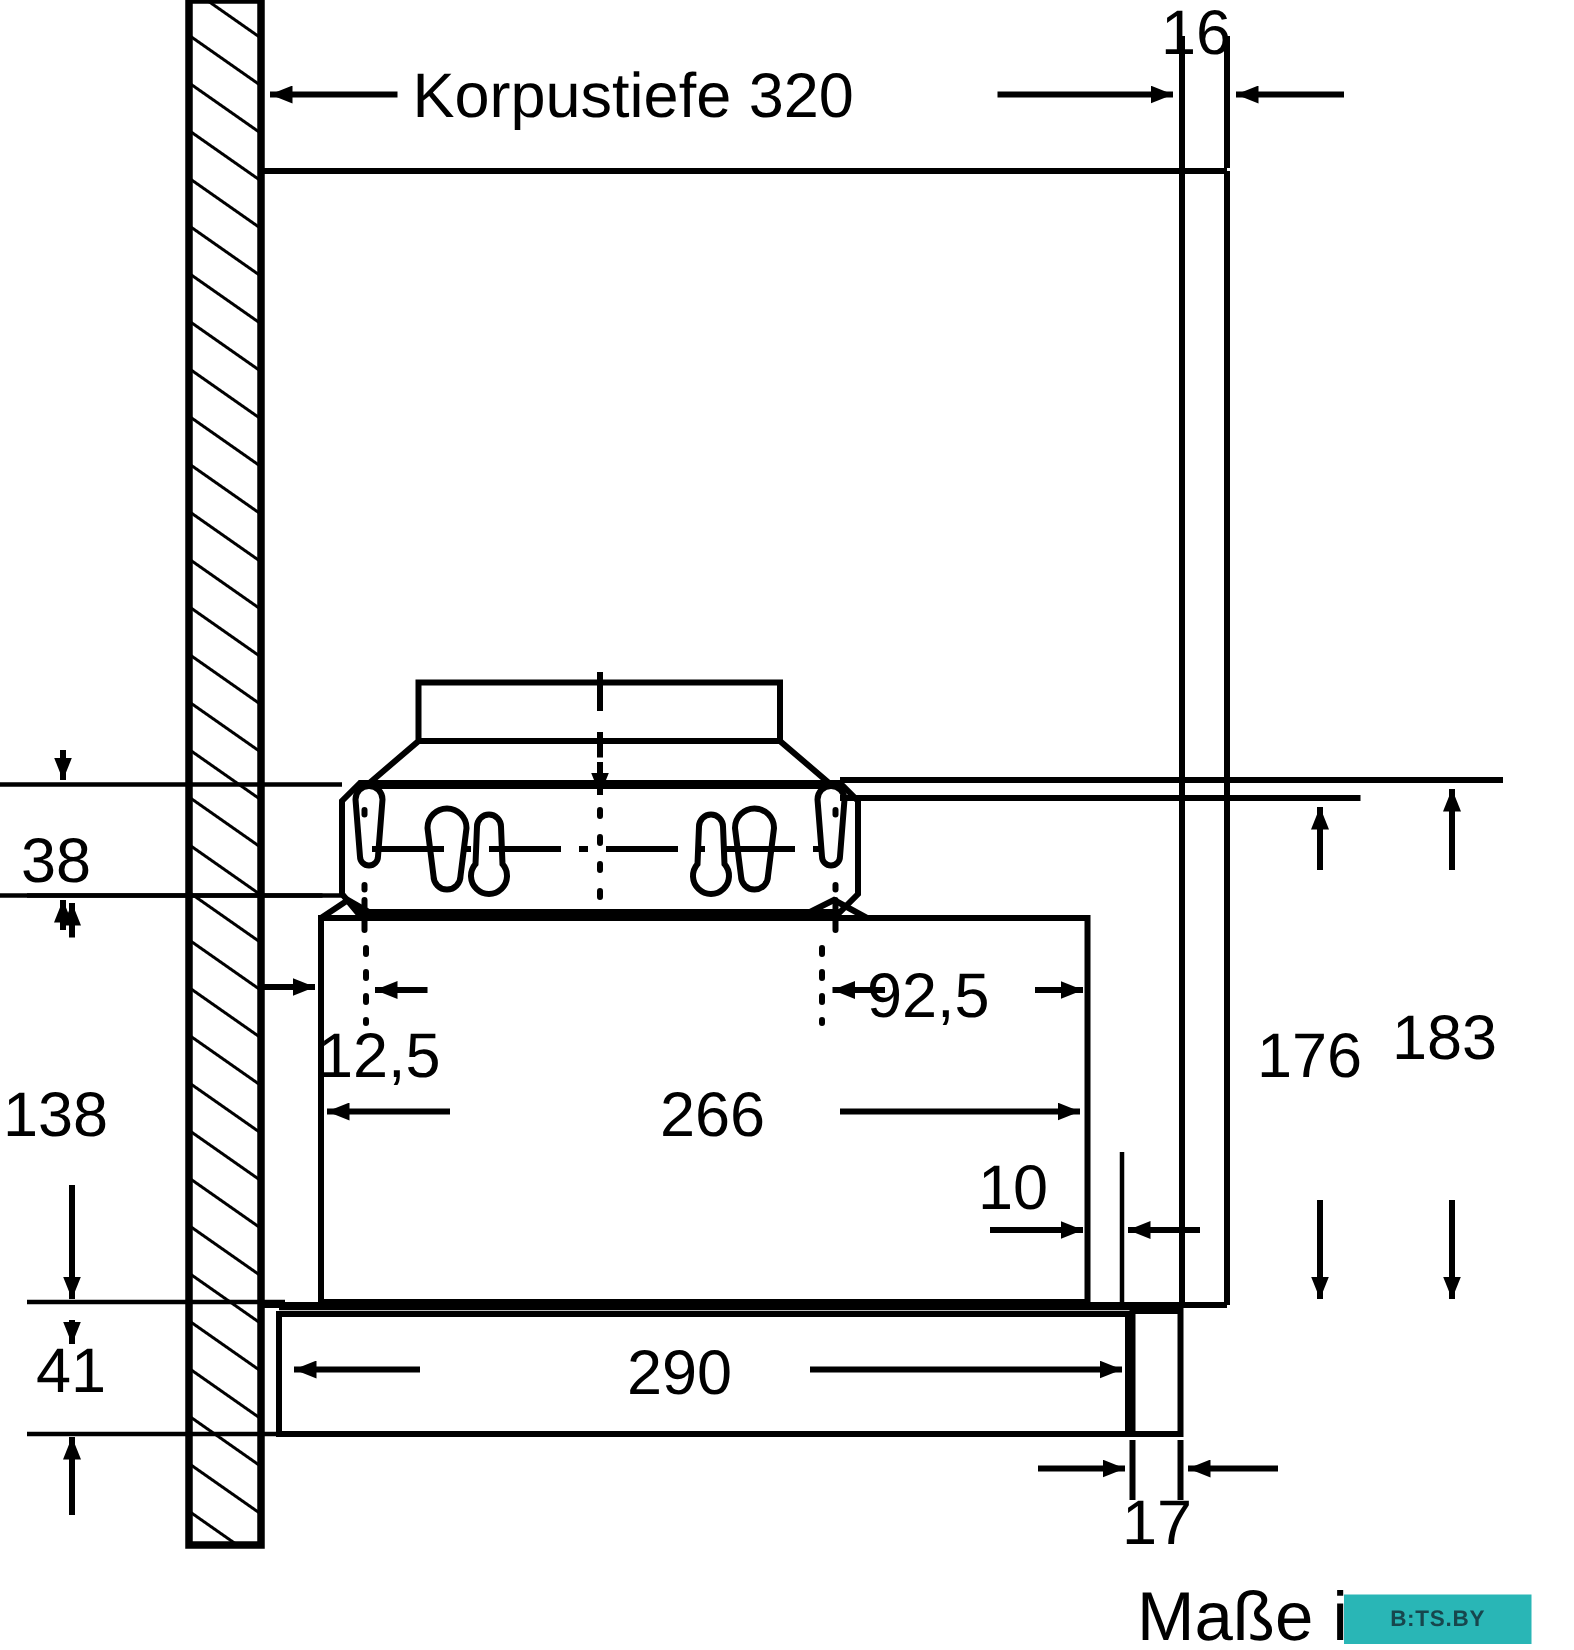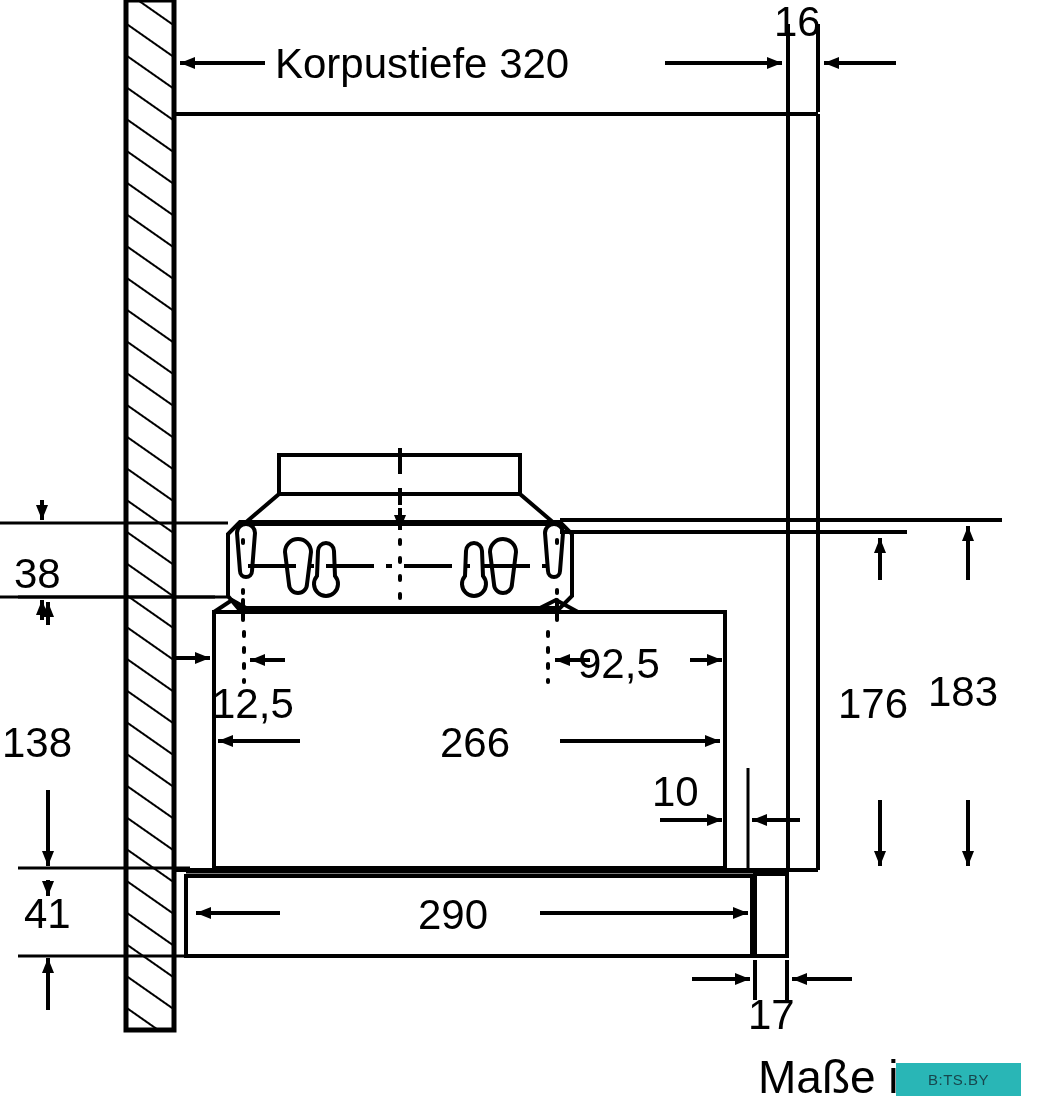--- a/index.html
+++ b/index.html
@@ -3,21 +3,21 @@
 <meta charset="utf-8">
 <style>
   html,body{margin:0;padding:0;background:#ffffff;}
   body{width:1049px;height:1100px;overflow:hidden;
        font-family:"Liberation Sans", sans-serif;}
   #stage{position:relative;width:1049px;height:1100px;background:#fff;text-align:center;}
   svg#drawing{position:absolute;left:0;top:0;width:1049px;height:1100px;}
   .dimtext{font-family:"Liberation Sans", sans-serif;fill:#000;}
   #watermark{position:absolute;left:896px;top:1063px;width:125px;height:33px;
              background:#29b6b6;display:flex;align-items:center;justify-content:center;}
-  #watermark span{font-family:"Liberation Sans", sans-serif;font-weight:normal;
+  #watermark span{font-family:"Liberation Sans", sans-serif;font-weight:bold;
              font-size:15px;letter-spacing:0.5px;color:#17464d;}
 </style>
 </head>
 <body>
 
 <div id="stage">
 
   <svg id="drawing" viewBox="0 0 1049 1100">
     <defs>
       <marker id="arrR" markerWidth="16" markerHeight="12" refX="15" refY="6" orient="auto" markerUnits="userSpaceOnUse">

